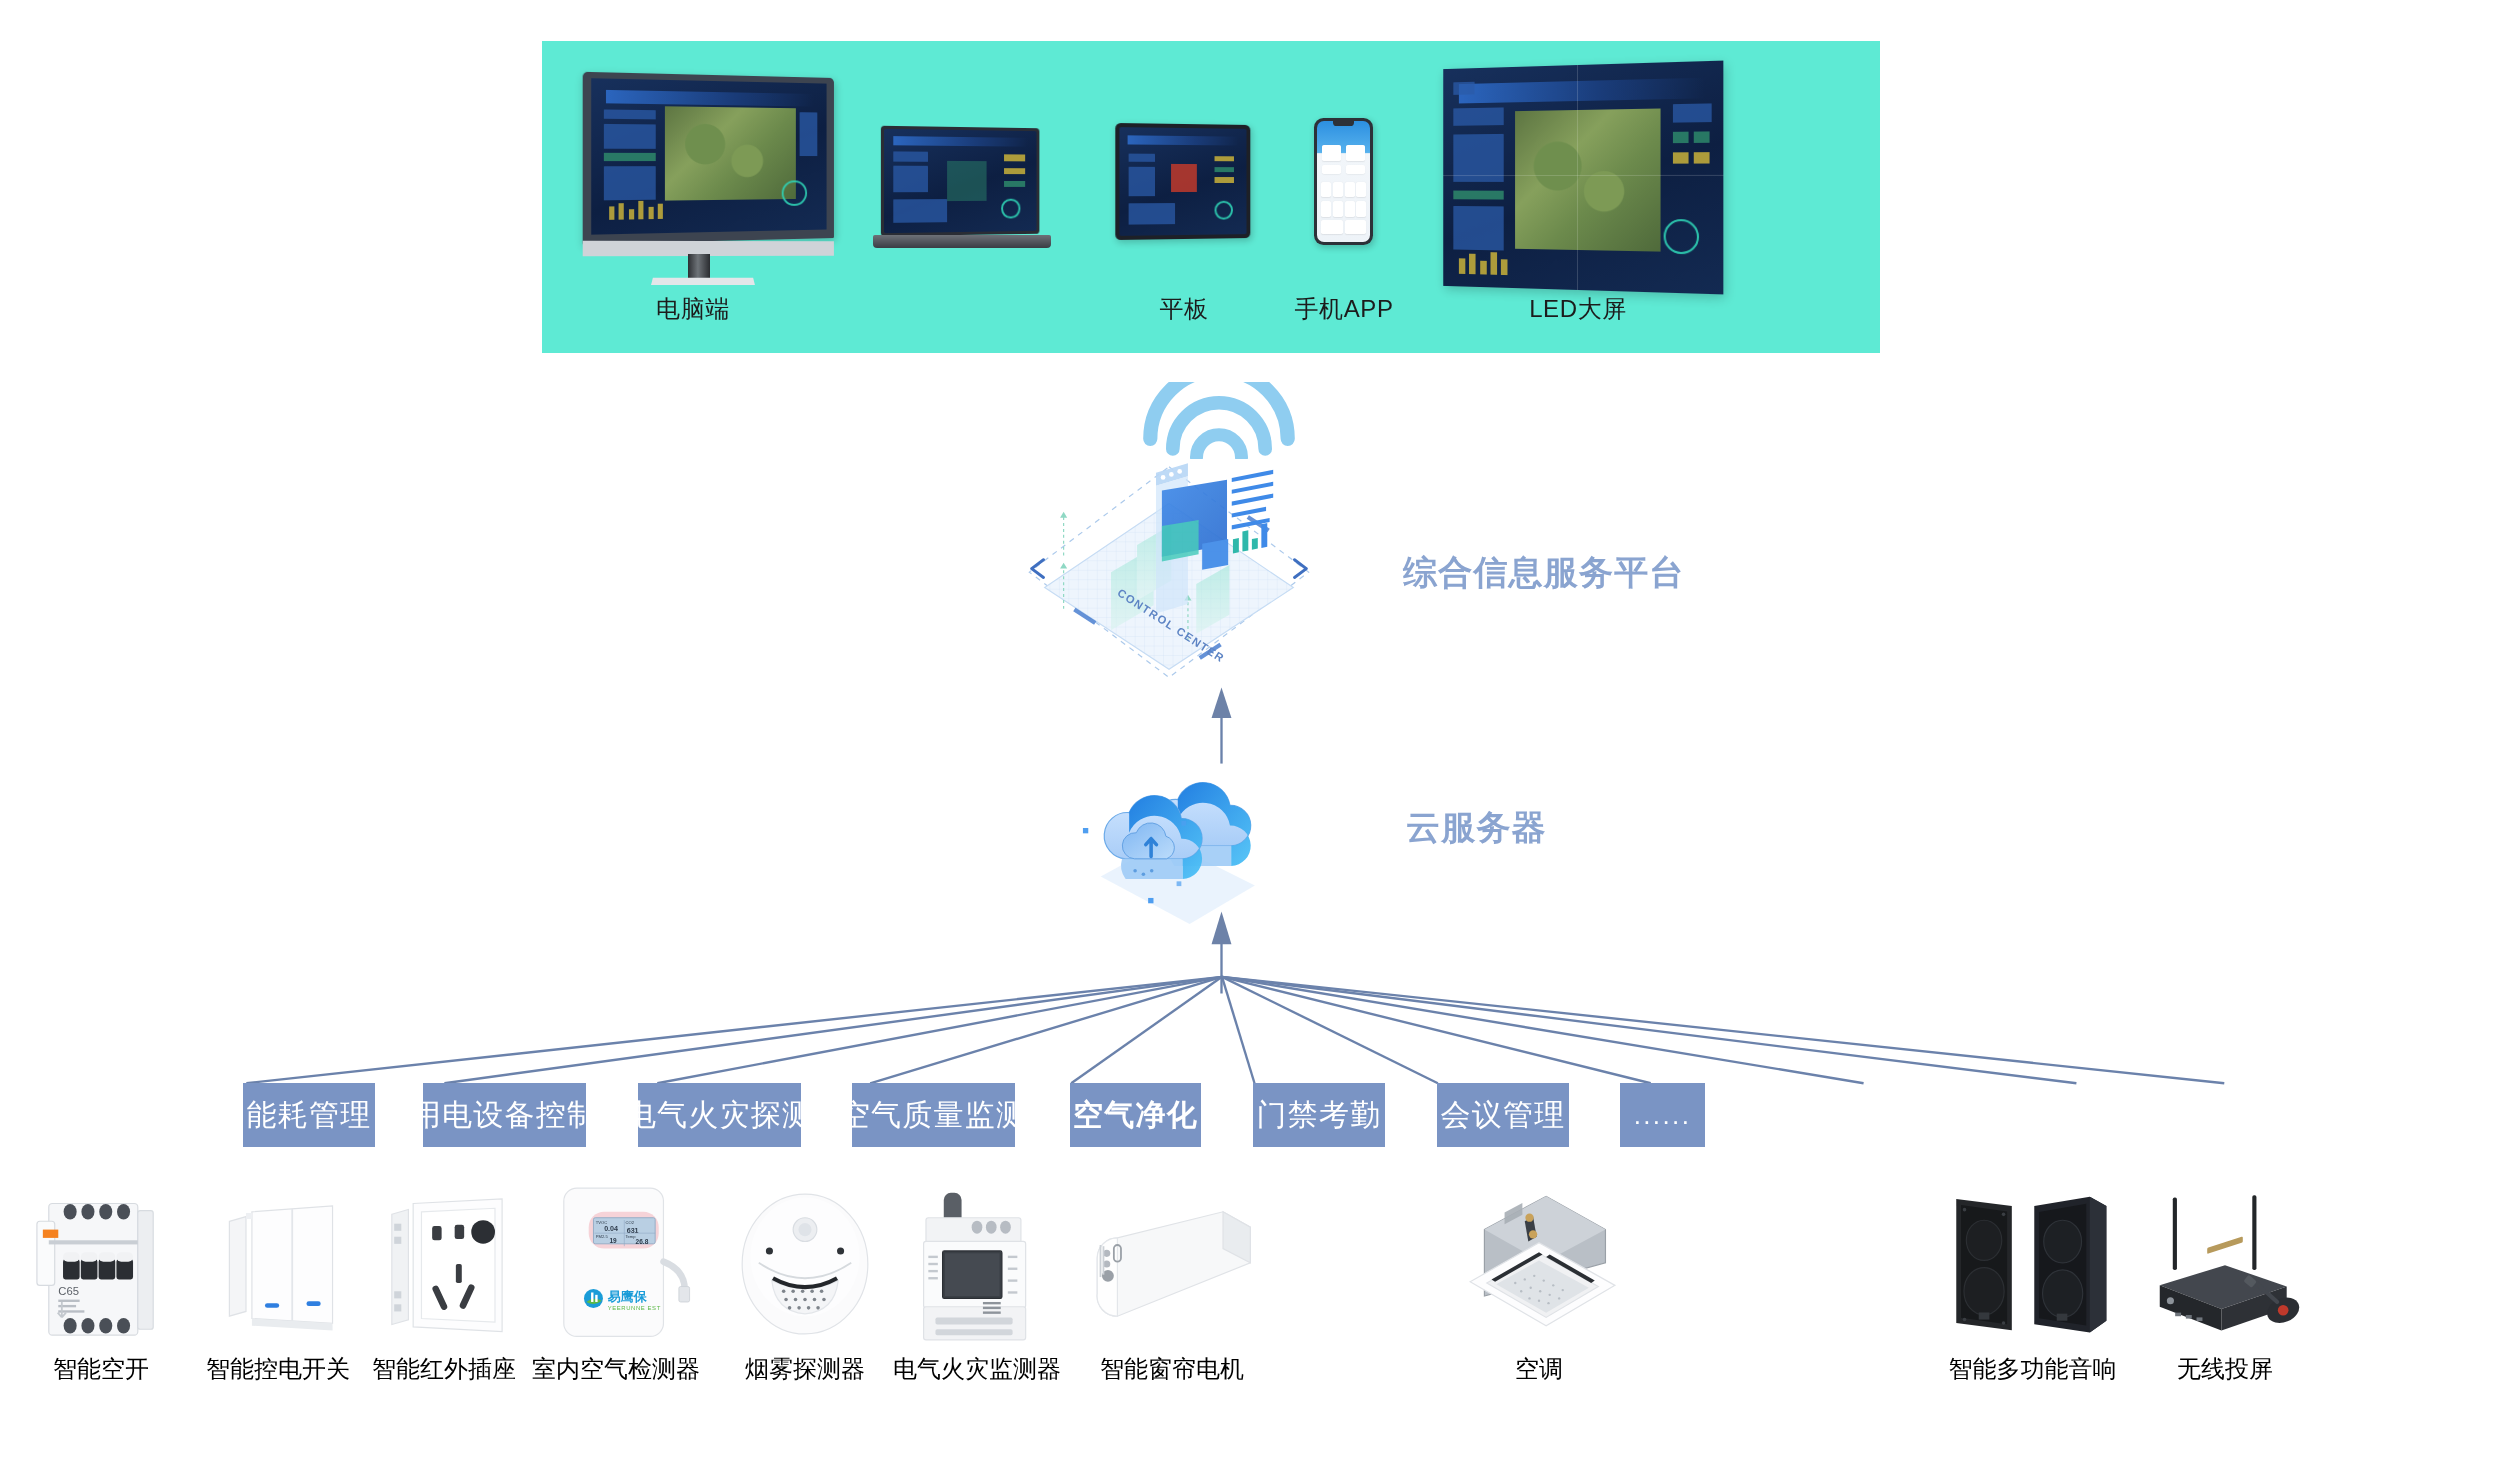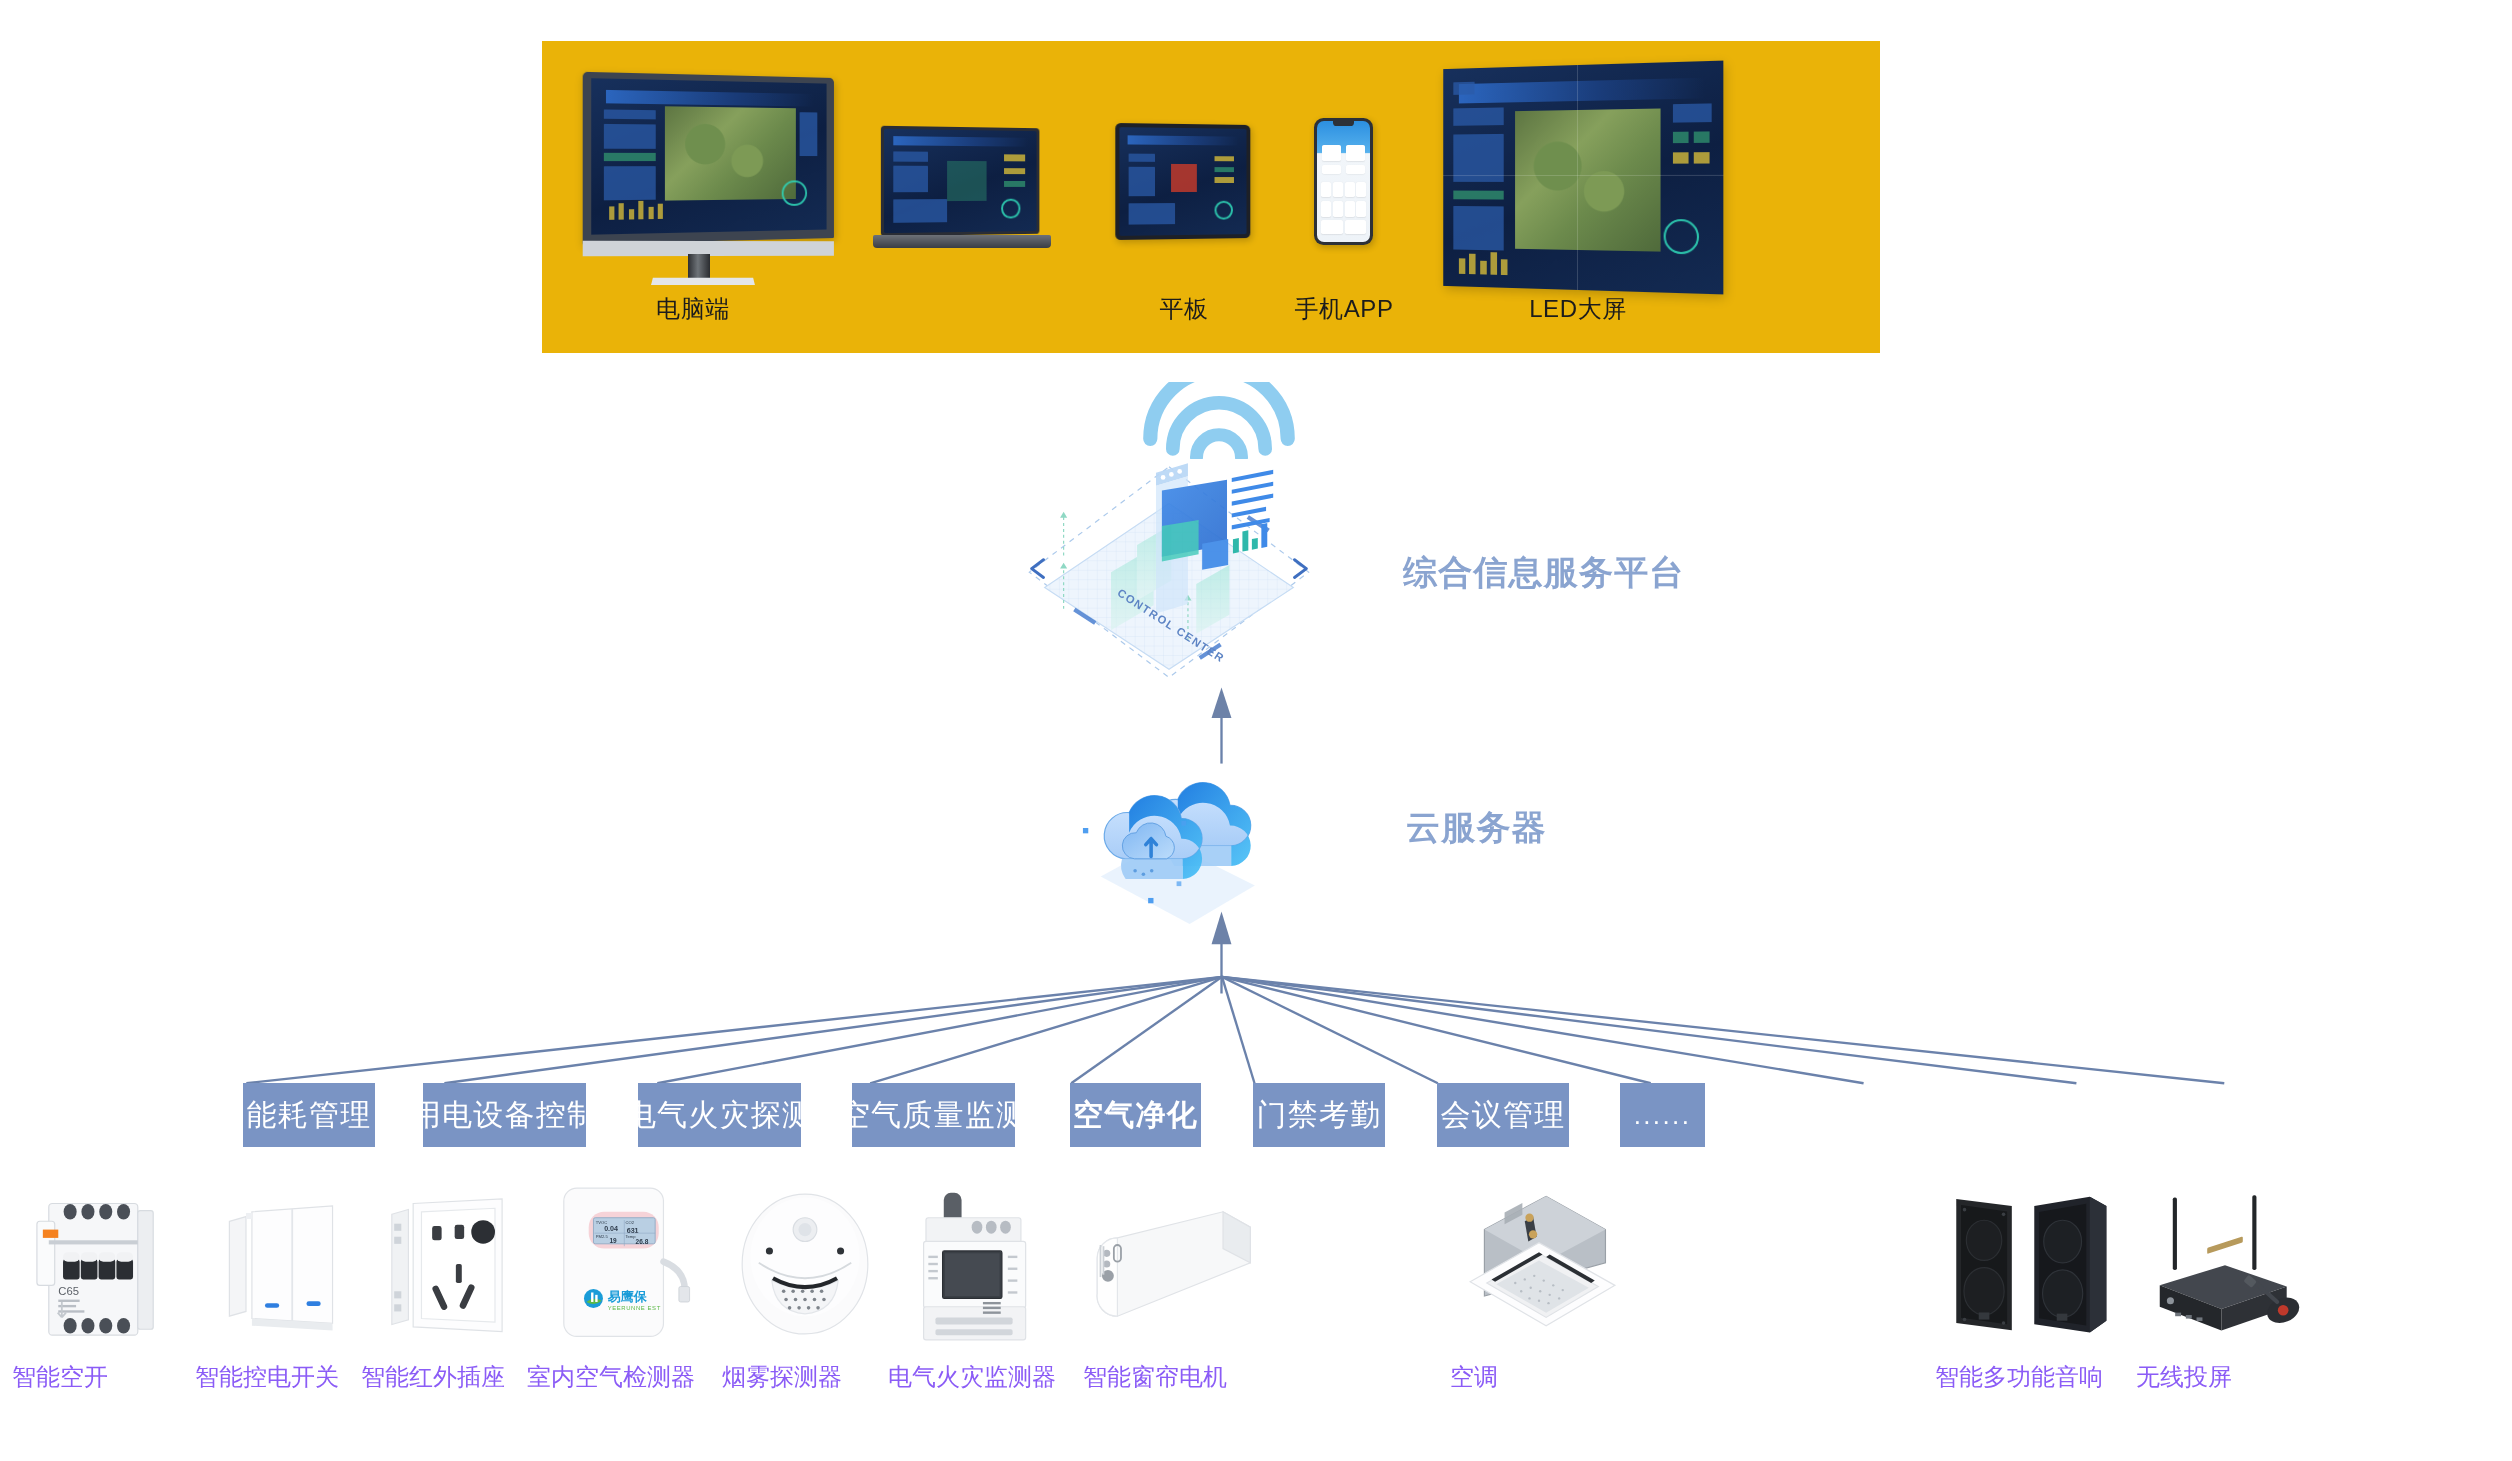--- a/index.html
+++ b/index.html
@@ -6,21 +6,21 @@
   body{
     font-family:"Liberation Sans","DejaVu Sans",sans-serif;
     width:2512px;height:1461px;position:relative;overflow:hidden;
     -webkit-font-smoothing:antialiased;
   }
   .stage{position:absolute;left:0;top:0;width:2512px;height:1461px;}
 
   
   #terminal-panel{
     position:absolute;left:542px;top:41px;width:1338px;height:312px;
-    background:#eab308;
+    background:#5eead4;
   }
   .term{position:absolute;}
   .term-label{
     position:absolute;font-size:24px;color:#1c1c1c;text-align:center;
     white-space:nowrap;letter-spacing:0.6px;
   }
 
   
   .scr{background:linear-gradient(160deg,#17305c 0%,#0d1f42 55%,#132a52 100%);position:relative;overflow:hidden;}
   .scr::before{content:"";position:absolute;left:6%;top:7%;width:88%;height:9%;
@@ -104,22 +104,22 @@
     position:absolute;top:0;height:64px;background:#7a94c4;color:#fff;
     display:flex;align-items:center;justify-content:center;
     font-size:30px;letter-spacing:1.2px;white-space:nowrap;
   }
   .fn-btn.dots{font-size:26px;letter-spacing:2.4px;}
 
   
   #device-row{position:absolute;left:0;top:1175px;width:2512px;height:237px;}
   .dev{position:absolute;top:0;height:195px;}
   .dev-img{position:absolute;left:0;top:0;width:100%;height:178px;}
-  .dev-label{position:absolute;top:186px;width:100%;
-    font-size:24px;color:#8b5cf6;white-space:nowrap;}
+  .dev-label{position:absolute;top:178px;width:100%;text-align:center;
+    font-size:24px;color:#000000;white-space:nowrap;}
 </style>
 </head>
 <body>
 
 <div class="stage">
 
   <div id="terminal-panel">
 
     <div class="term" id="monitor-desktop">
       <div class="bez">

